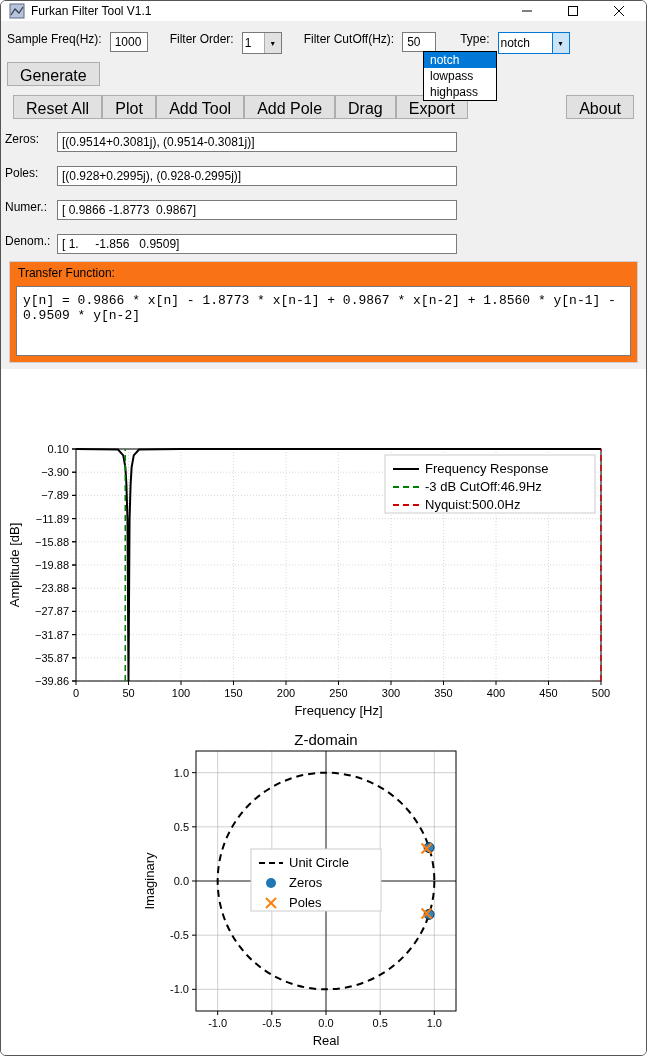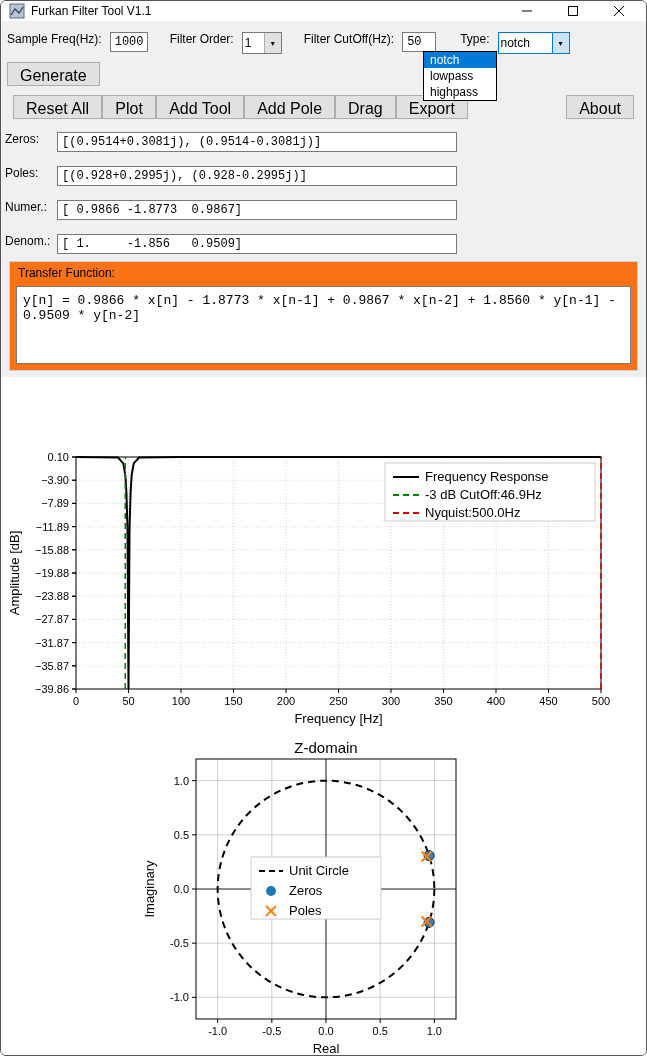--- a/index.html
+++ b/index.html
@@ -45,21 +45,20 @@
     position: relative;
   }
   .row { display:flex; align-items:flex-start; gap:8px; padding:3px 0; flex-wrap:wrap; }
   .lbl { font-size:12px; color:#000; white-space:nowrap; }
   input.txt {
     border:1px solid #7a7a7a;
     background:#fff;
     height:20px;
     padding:1px 4px;
     font-size:12px;
-    font-family:Liberation Mono, monospace;
   }
   input.txt.long { width: 400px; }
   select.sel, .combo {
     border:1px solid #7a7a7a;
     background:#fff;
     height:22px;
     font-size:12px;
     padding:0 2px;
   }
   .combo {
@@ -106,21 +105,21 @@
     font-size:12px; padding:4px 8px 6px 8px;
   }
   .tf-box {
     background:#fff;
     border:1px solid #7a7a7a;
     margin:0 6px;
     padding:6px 6px;
     font-family:"Courier New", monospace;
     font-size:13px;
     white-space:pre-wrap;
-    height:78px;
+    height:70px;
     overflow:hidden;
   }
 
   
   .plot-area {
     background:#fff;
     padding-top:70px;
   }
   .axlabel { font-size:13px; }
   .tick { font-size:11px; }

